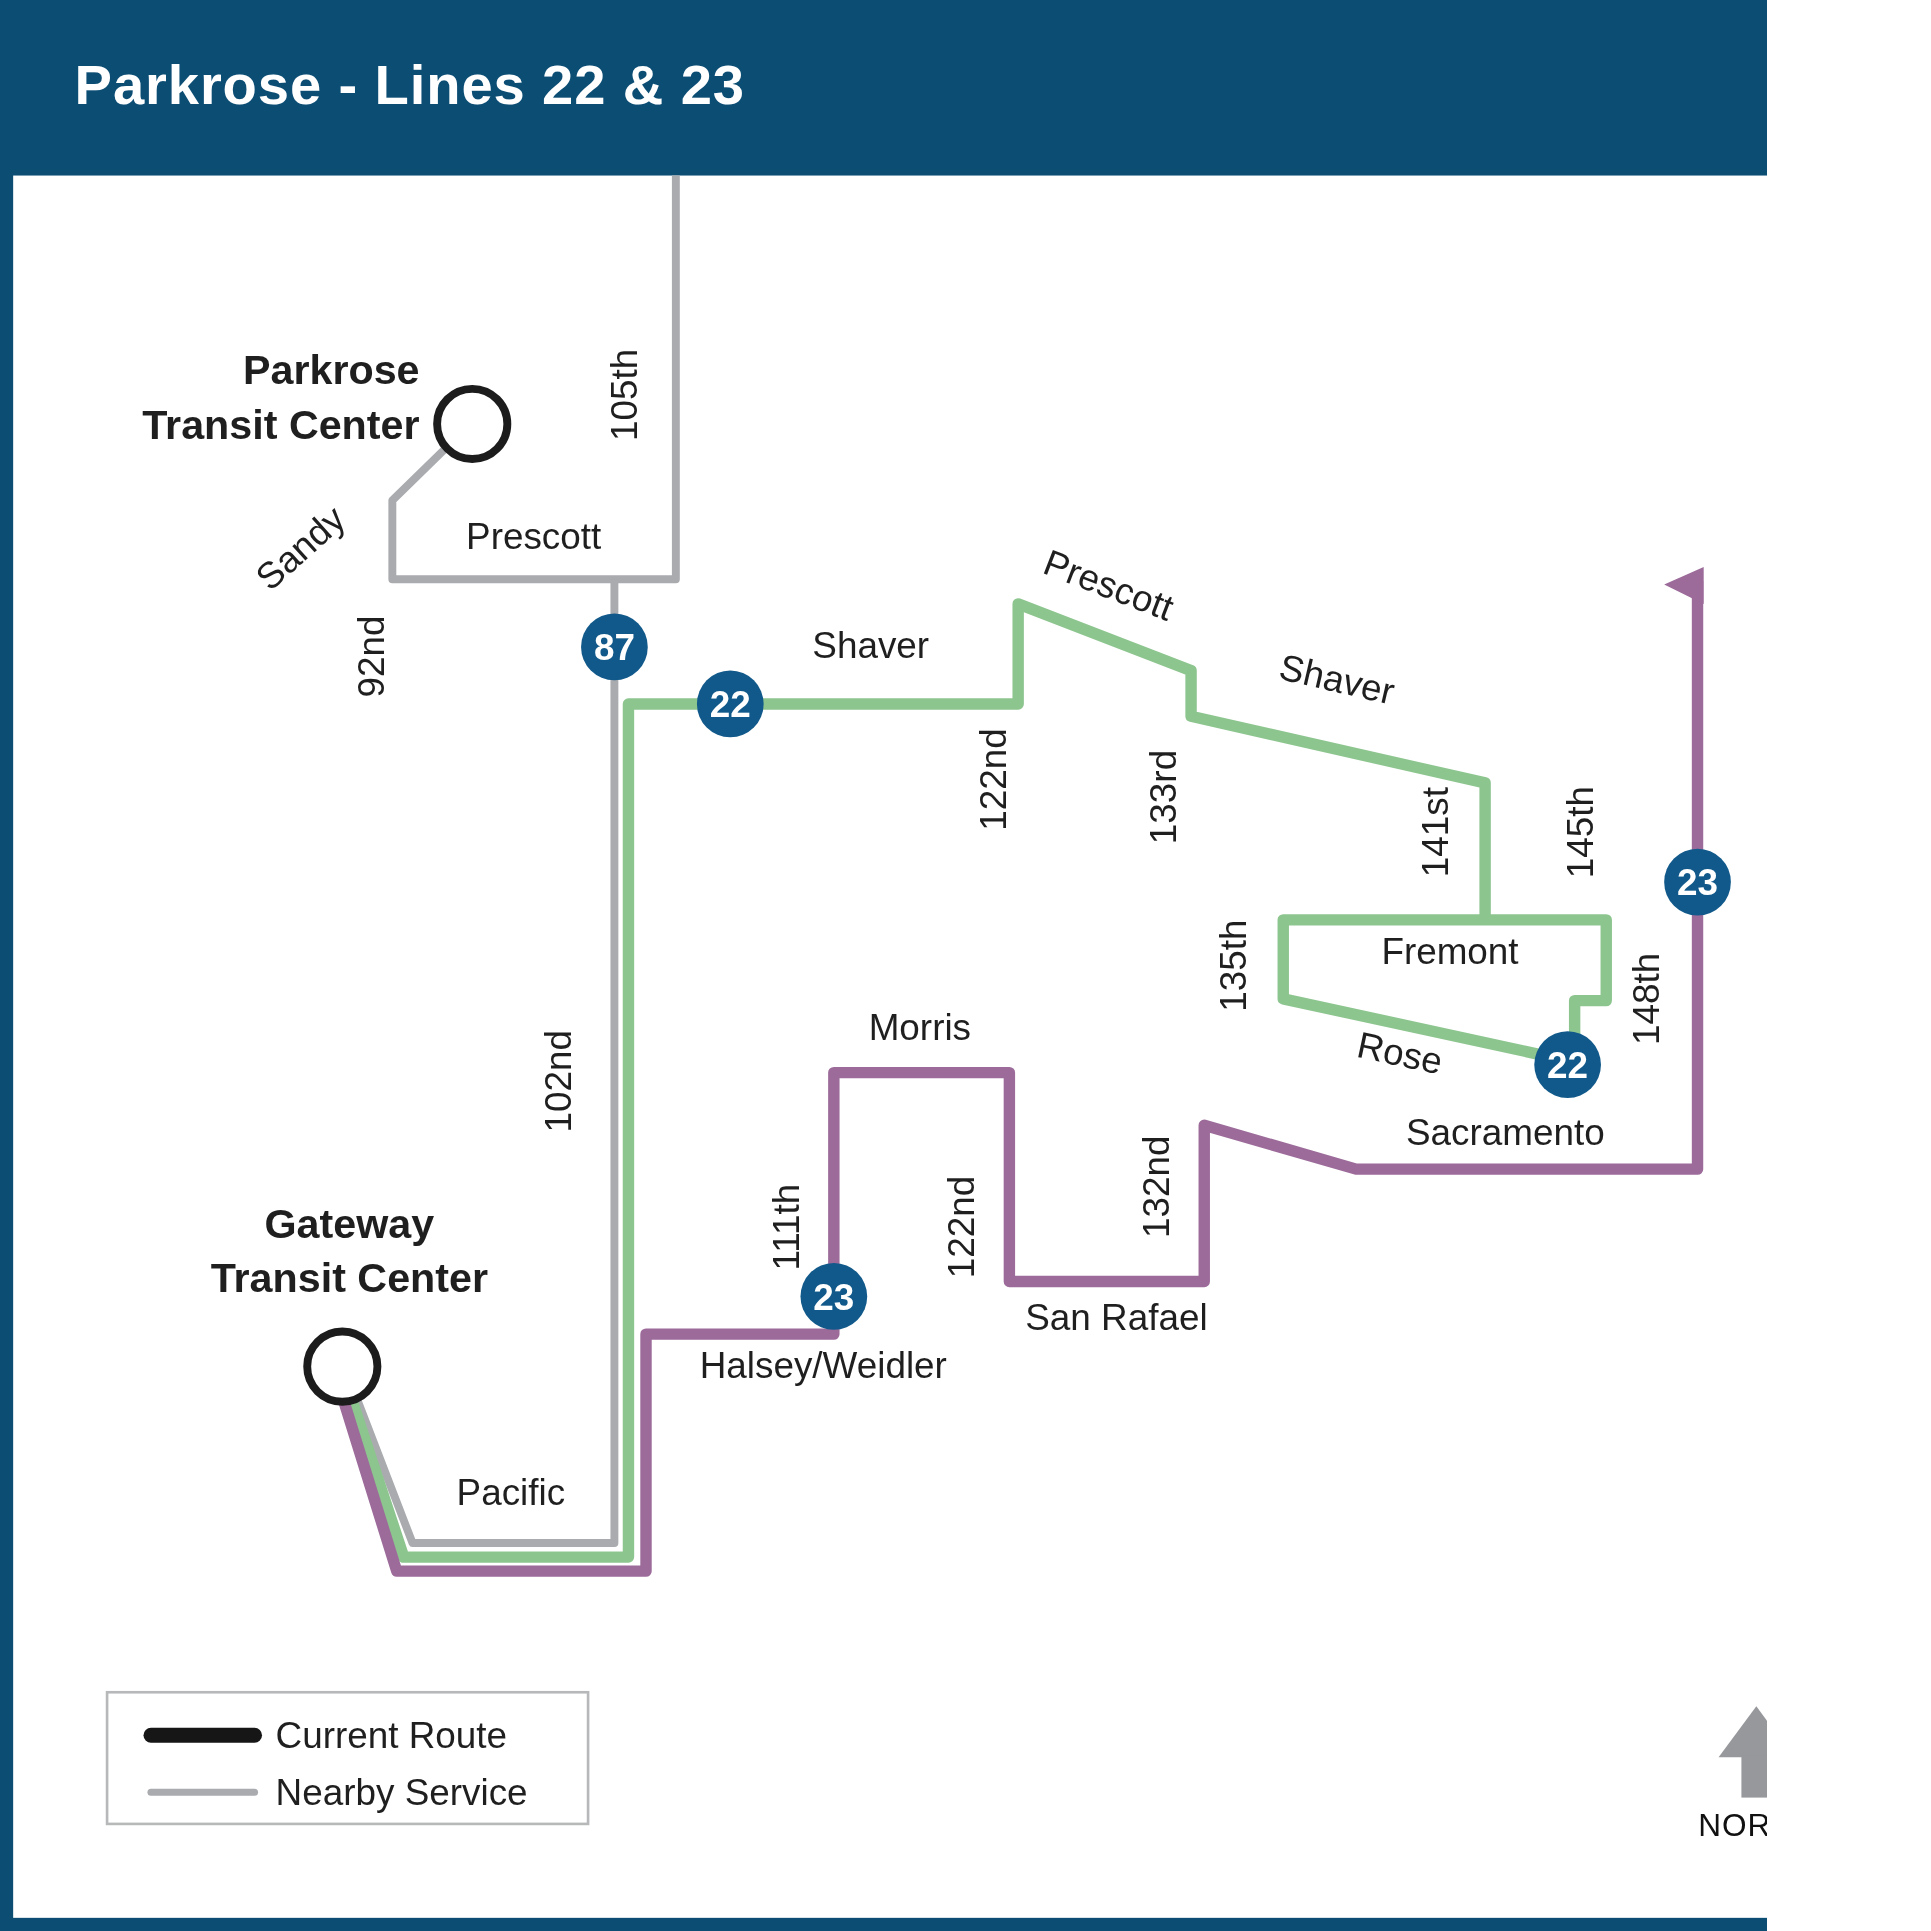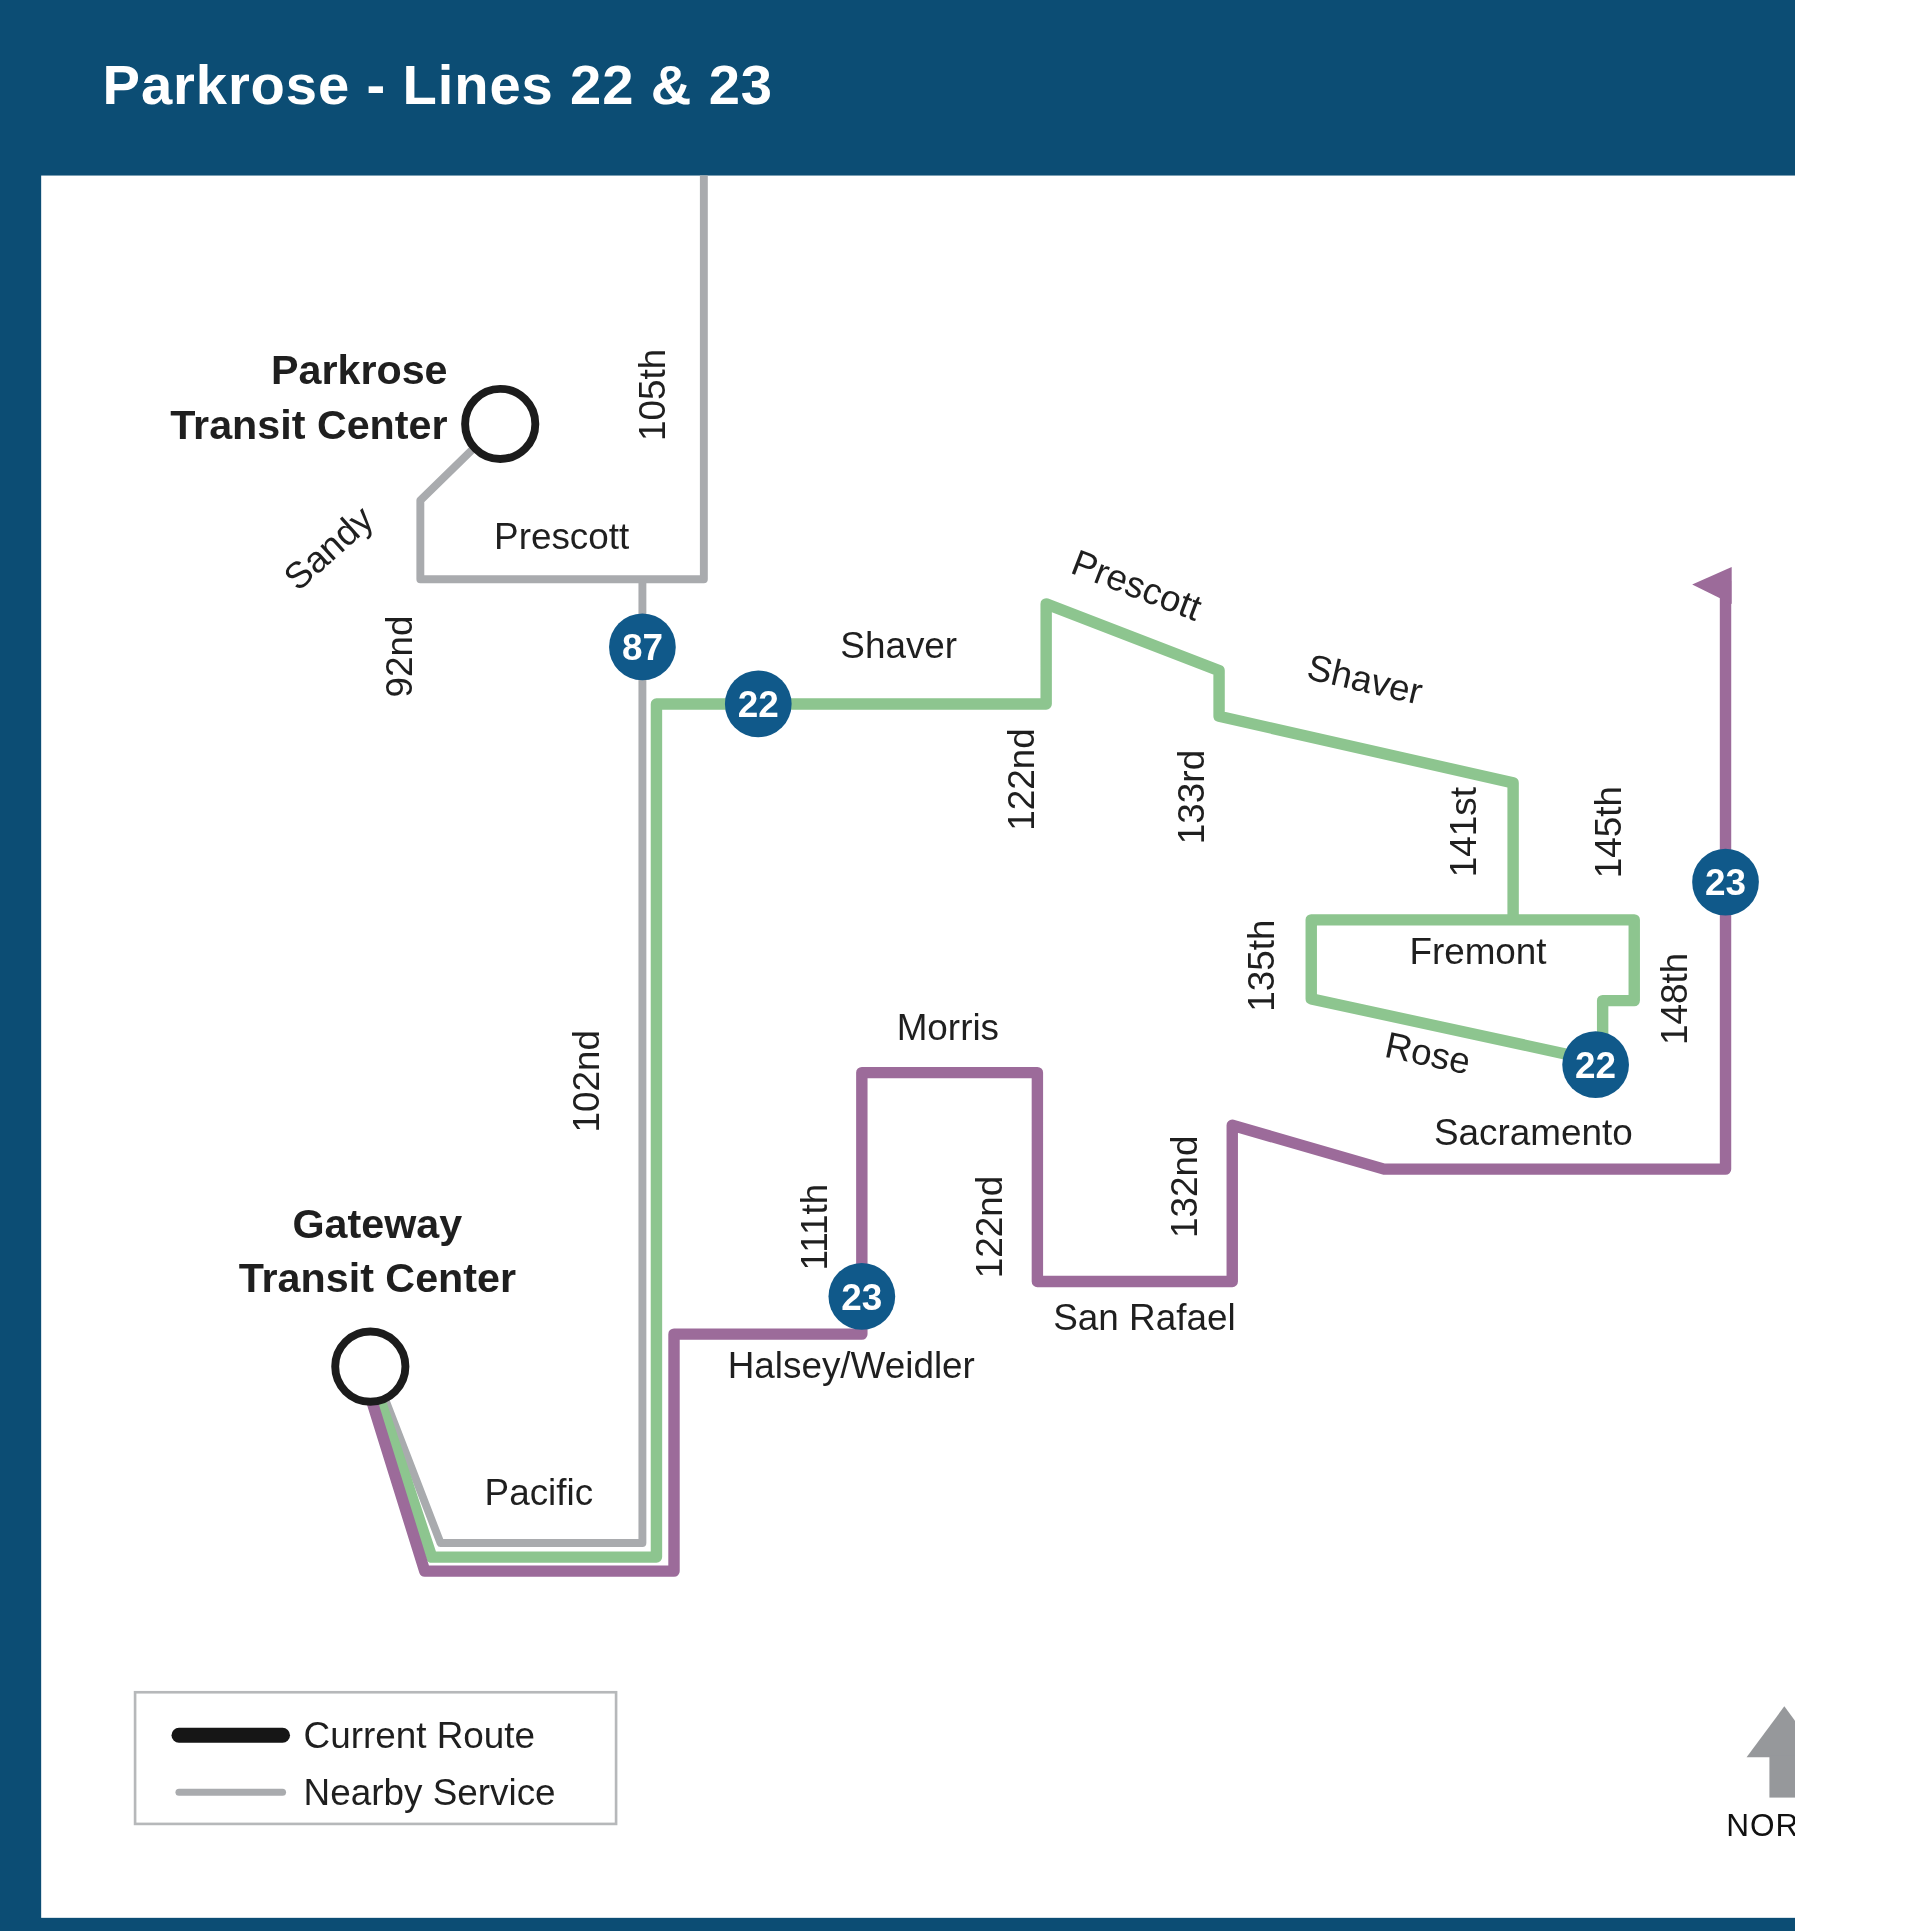--- a/index.html
+++ b/index.html
@@ -1,16 +1,16 @@
 <!DOCTYPE html>
 <html style="--blue: #0c4d74; --badge: #10598a; --green: #8dc58f; --purple: #9c6b9a; --gray: #a9abae; --ink: #1f1f1f;font-size:14px"><head>
 <meta charset="utf-8">
 <style>
   html,body{margin:0;padding:0;background:#ffffff;}
-  .stage{position:relative;width:1767px;height:1931px;background:var(--blue,#0c4d74);overflow:hidden;padding-left:28px;}
+  .stage{position:relative;width:1767px;height:1931px;background:var(--blue,#0c4d74);overflow:hidden;}
   svg{display:block;}
   .map-bg{fill:#ffffff;}
   .title-txt{font:700 64px "Liberation Sans",sans-serif;fill:#ffffff;letter-spacing:1px;}
   .route{fill:none;stroke-linejoin:round;stroke-linecap:butt;}
   .rnear{stroke:var(--gray,#a9abae);stroke-width:9;}
   .r22{stroke:var(--green,#8dc58f);stroke-width:13;}
   .r23{stroke:var(--purple,#9c6b9a);stroke-width:13;}
   .r23-arrow{fill:var(--purple,#9c6b9a);}
   .tc{fill:#ffffff;stroke:#1c1c1c;stroke-width:9;}
   .badge{fill:var(--badge,#10598a);}

